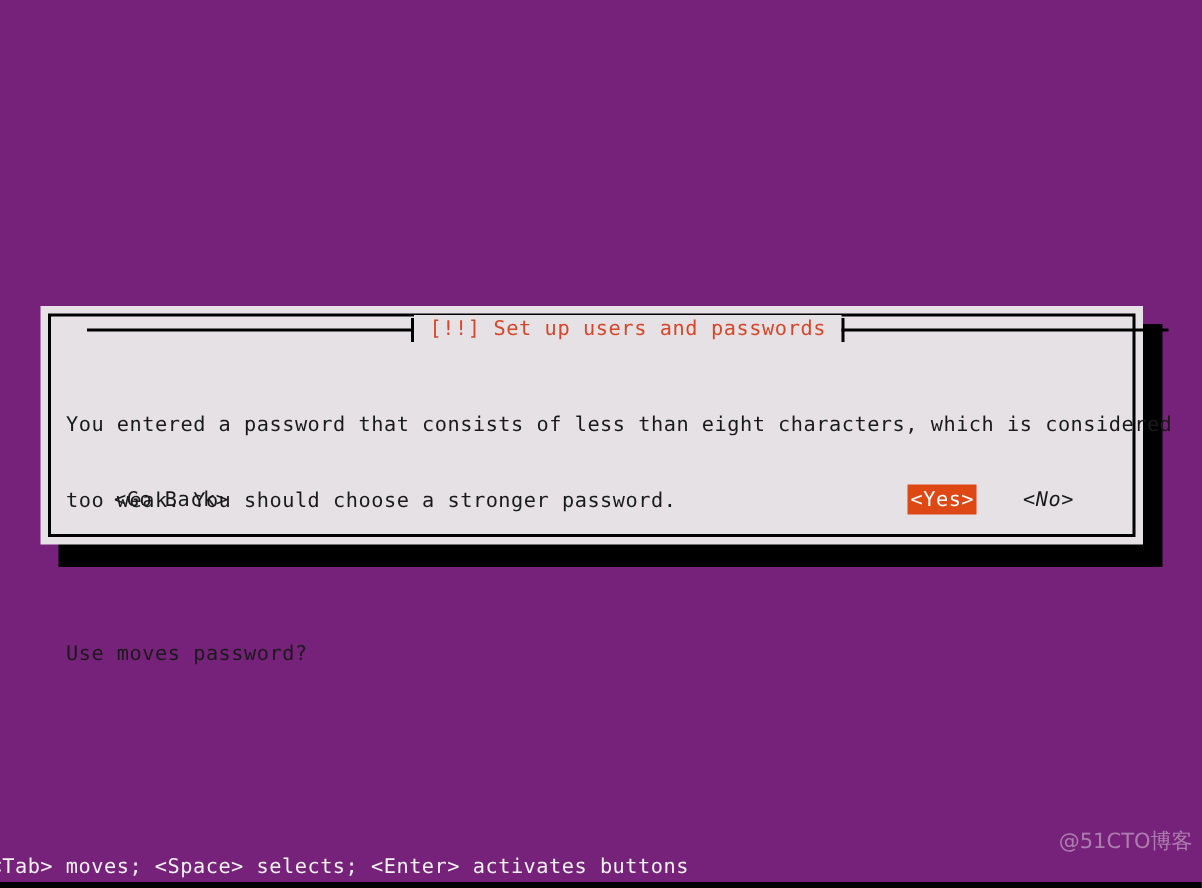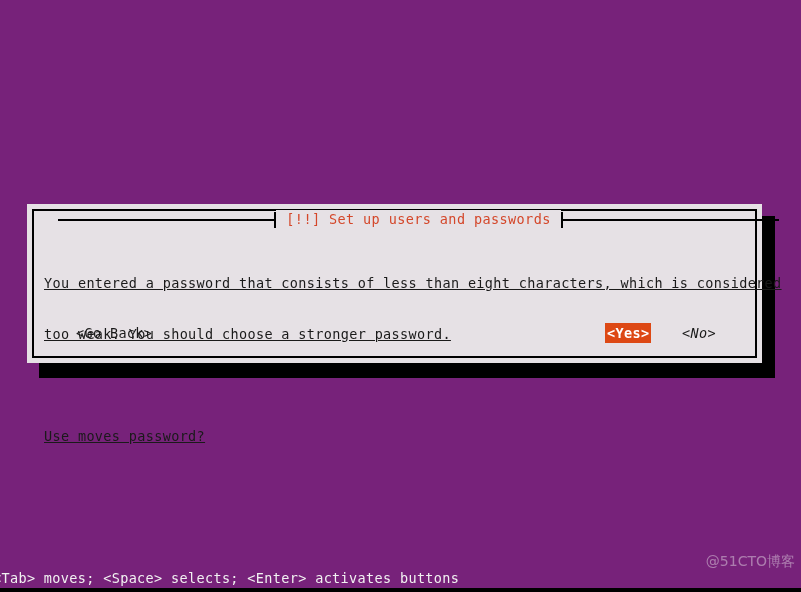--- a/index.html
+++ b/index.html
@@ -108,21 +108,21 @@
     position: absolute;
     left: 10px;
     top: 30px;
     right: 8px;
     color: #1a1a1a;
     font-size: 13.5px;
     line-height: 17px;
     letter-spacing: 0.35px;
     white-space: pre;
   }
-  .body-line { white-space: pre; text-decoration: underline; }
+  .body-line { white-space: pre; }
   .body-gap { height: 17px; }
 
   
   #button-row {
     position: absolute;
     left: 0;
     right: 0;
     top: 112px;
     height: 20px;
   }
@@ -133,21 +133,21 @@
     letter-spacing: 0.35px;
     white-space: pre;
     color: #1a1a1a;
     padding: 0 2px;
   }
   .dlg-button.selected {
     background: #dd4814;
     color: #ffffff;
   }
   #btn-goback { left: 40px; }
-  #btn-yes    { left: 571px; font-weight: bold; }
+  #btn-yes    { left: 571px; }
   #btn-no     { left: 646px; font-style: italic; }
 
   
   #help-line {
     position: absolute;
     left: -7px;
     bottom: 5px;
     color: #f2f2f2;
     font-size: 13.5px;
     line-height: 17px;

